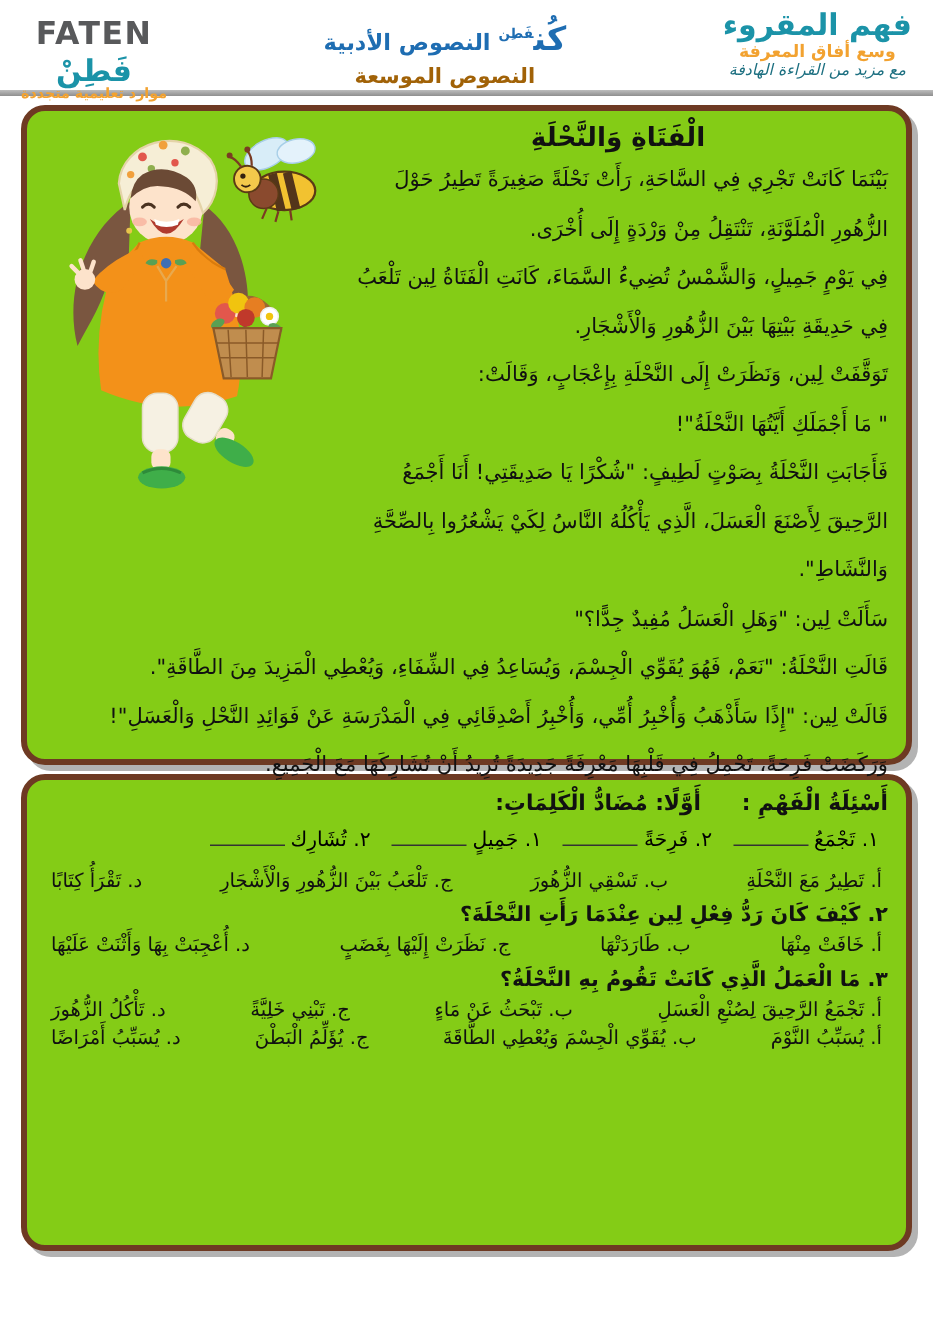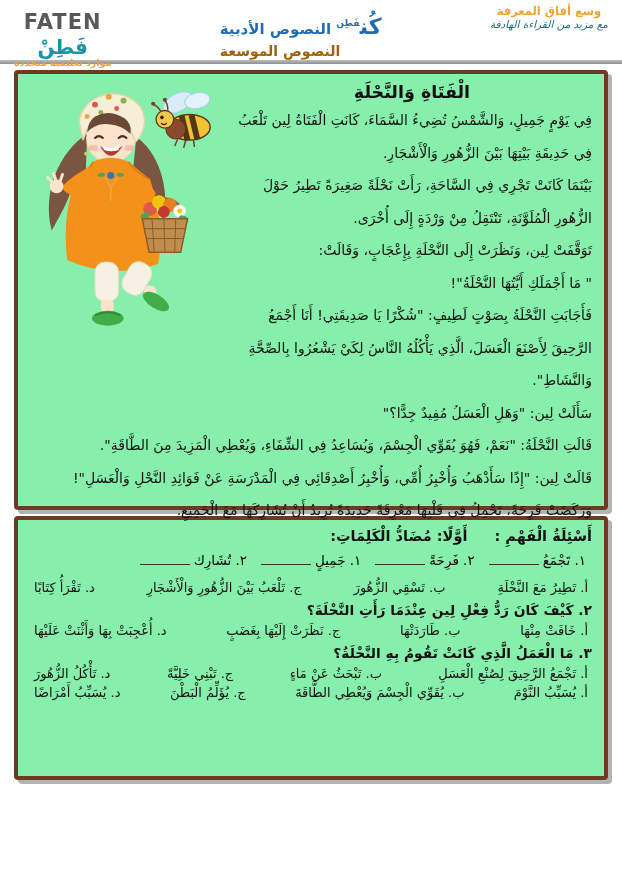--- a/index.html
+++ b/index.html
@@ -10,60 +10,61 @@
   }
   
   .header {
     direction:rtl; display:flex; justify-content:space-between; align-items:flex-start;
     padding:5px 14px 2px 14px; height:60px;
   }
   .brand-right { text-align:center; line-height:1.15; }
   .brand-right .t1 { color:#1b93a8; font-weight:bold; font-size:20px; letter-spacing:0.5px; }
   .brand-right .t2 { color:#f2a230; font-weight:bold; font-size:11.5px; }
   .brand-right .t3 { color:#1c6f80; font-size:10.5px; font-style:italic; }
-  .brand-center { text-align:left; line-height:1.3; padding-top:8px; }
+  .brand-center { text-align:center; line-height:1.3; padding-top:8px; }
   .brand-center .row1 { color:#1e6db2; font-weight:bold; font-size:15px; }
   .brand-center .kon { font-size:22px; font-weight:bold; }
   .brand-center .fatin-badge { font-size:9px; position:relative; top:-8px; }
   .brand-center .row2 { color:#a16207; font-weight:bold; font-size:14px; }
   .brand-left { text-align:center; line-height:1.1; padding-top:6px; }
   .brand-left .row { direction:ltr; display:flex; align-items:center; gap:2px; justify-content:center;flex-direction:column; }
   .brand-left .faten { color:#58595b; font-weight:bold; font-size:21px; letter-spacing:1px; }
   .brand-left .fatin-ar { color:#1b93a8; font-weight:bold; font-size:20px; }
   .brand-left .tag { color:#f2a230; font-weight:bold; font-size:9.5px; }
   .header-rule { height:4px; background:linear-gradient(#bdbdbd,#8f8f8f); }
   
   .box {
-    direction:rtl; background:#86efac; border:4px solid #6e3a23; border-radius:4px;
+    direction:rtl; background:#84cc16; border:4px solid #6e3a23; border-radius:16px;
     margin:6px 14px 0 14px; box-shadow:4px 4px 0 #b3b3b3;
   }
   .story-box { padding:4px 12px 6px 12px; height:440px; }
   .story-title { text-align:center; font-weight:bold; font-size:17.5px; color:#111; padding:4px 0 2px 0; }
   .illustration { float:left; width:192px; height:252px; margin:2px 10px 2px 0; }
   .story-text p { font-size:14px; line-height:32.5px; color:#111; text-align:right; }
   
-  .q-box { padding:8px 12px 6px 12px; height:264px; }
+  .q-box { padding:8px 12px 6px 12px; height:318px; }
   .q-head { font-weight:bold; font-size:14.5px; color:#111; margin-bottom:8px; }
   .q-head .sp { display:inline-block; width:22px; }
   .antonyms { display:flex; direction:rtl; align-items:flex-end; font-size:13.5px; margin-bottom:12px; padding:0 6px; flex-wrap:wrap; }
   .antonyms .item { white-space:nowrap; margin-left:10px; }
   .blank { display:inline-block; width:50px; border-bottom:1.6px solid #333; height:12px; margin:0 4px; }
   .mcq-q { font-weight:bold; font-size:13.8px; color:#111; margin:7px 0 5px 0; }
   .mcq-opts { display:flex; direction:rtl; justify-content:space-between; font-size:13px; color:#111; padding:0 4px; margin-bottom:4px; }
   .mcq-opts span { white-space:nowrap; }
   
   .footer { direction:rtl; text-align:left; padding:7px 0 0 75px; color:#c4732c; font-size:11px; }
 </style>
 </head>
 <body>
 
 <div class="page">
 
   <div class="header">
     <div class="brand-right">
+      <div class="t1">فهم المقروء</div>
       <div class="t2">وسع أفاق المعرفة</div>
       <div class="t3">مع مزيد من القراءة الهادفة</div>
     </div>
     <div class="brand-center">
       <div class="row1">
         <span class="kon">كُن</span><span class="fatin-badge">فَطِن</span>
         <span>النصوص الأدبية</span>
       </div>
       <div class="row2">النصوص الموسعة</div>
     </div>
@@ -151,22 +152,22 @@
         <ellipse cx="79" cy="239" rx="16" ry="7.5" fill="#3fae49"></ellipse>
         <path d="M66,236 q13,-6 26,0" stroke="#2e8b3a" stroke-width="2" fill="none"></path>
         <g transform="rotate(32 128 222)">
             <ellipse cx="128" cy="222" rx="15" ry="7" fill="#3fae49"></ellipse>
           </g>
       </g>
     </svg>
 
     <div class="story-title">الْفَتَاةِ وَالنَّحْلَةِ</div>
     <div class="story-text">
+      <p>بَيْنَمَا كَانَتْ تَجْرِي فِي السَّاحَةِ، رَأَتْ نَحْلَةً صَغِيرَةً تَطِيرُ حَوْلَ الزُّهُورِ الْمُلَوَّنَةِ، تَنْتَقِلُ مِنْ وَرْدَةٍ إِلَى أُخْرَى.</p>
       <p>فِي يَوْمٍ جَمِيلٍ، وَالشَّمْسُ تُضِيءُ السَّمَاءَ، كَانَتِ الْفَتَاةُ لِين تَلْعَبُ فِي حَدِيقَةِ بَيْتِهَا بَيْنَ الزُّهُورِ وَالْأَشْجَارِ.</p>
-      <p>بَيْنَمَا كَانَتْ تَجْرِي فِي السَّاحَةِ، رَأَتْ نَحْلَةً صَغِيرَةً تَطِيرُ حَوْلَ الزُّهُورِ الْمُلَوَّنَةِ، تَنْتَقِلُ مِنْ وَرْدَةٍ إِلَى أُخْرَى.</p>
       <p>تَوَقَّفَتْ لِين، وَنَظَرَتْ إِلَى النَّحْلَةِ بِإِعْجَابٍ، وَقَالَتْ:</p>
       <p>" مَا أَجْمَلَكِ أَيَّتُهَا النَّحْلَةُ"!</p>
       <p>فَأَجَابَتِ النَّحْلَةُ بِصَوْتٍ لَطِيفٍ: "شُكْرًا يَا صَدِيقَتِي! أَنَا أَجْمَعُ الرَّحِيقَ لِأَصْنَعَ الْعَسَلَ، الَّذِي يَأْكُلُهُ النَّاسُ لِكَيْ يَشْعُرُوا بِالصِّحَّةِ وَالنَّشَاطِ".</p>
       <p>سَأَلَتْ لِين: "وَهَلِ الْعَسَلُ مُفِيدٌ جِدًّا؟"</p>
       <p>قَالَتِ النَّحْلَةُ: "نَعَمْ، فَهُوَ يُقَوِّي الْجِسْمَ، وَيُسَاعِدُ فِي الشِّفَاءِ، وَيُعْطِي الْمَزِيدَ مِنَ الطَّاقَةِ".</p>
       <p>قَالَتْ لِين: "إِذًا سَأَذْهَبُ وَأُخْبِرُ أُمِّي، وَأُخْبِرُ أَصْدِقَائِي فِي الْمَدْرَسَةِ عَنْ فَوَائِدِ النَّحْلِ وَالْعَسَلِ"!</p>
       <p>وَرَكَضَتْ فَرِحَةً، تَحْمِلُ فِي قَلْبِهَا مَعْرِفَةً جَدِيدَةً تُرِيدُ أَنْ تُشَارِكَهَا مَعَ الْجَمِيعِ.</p>
     </div>
   </div>
 

